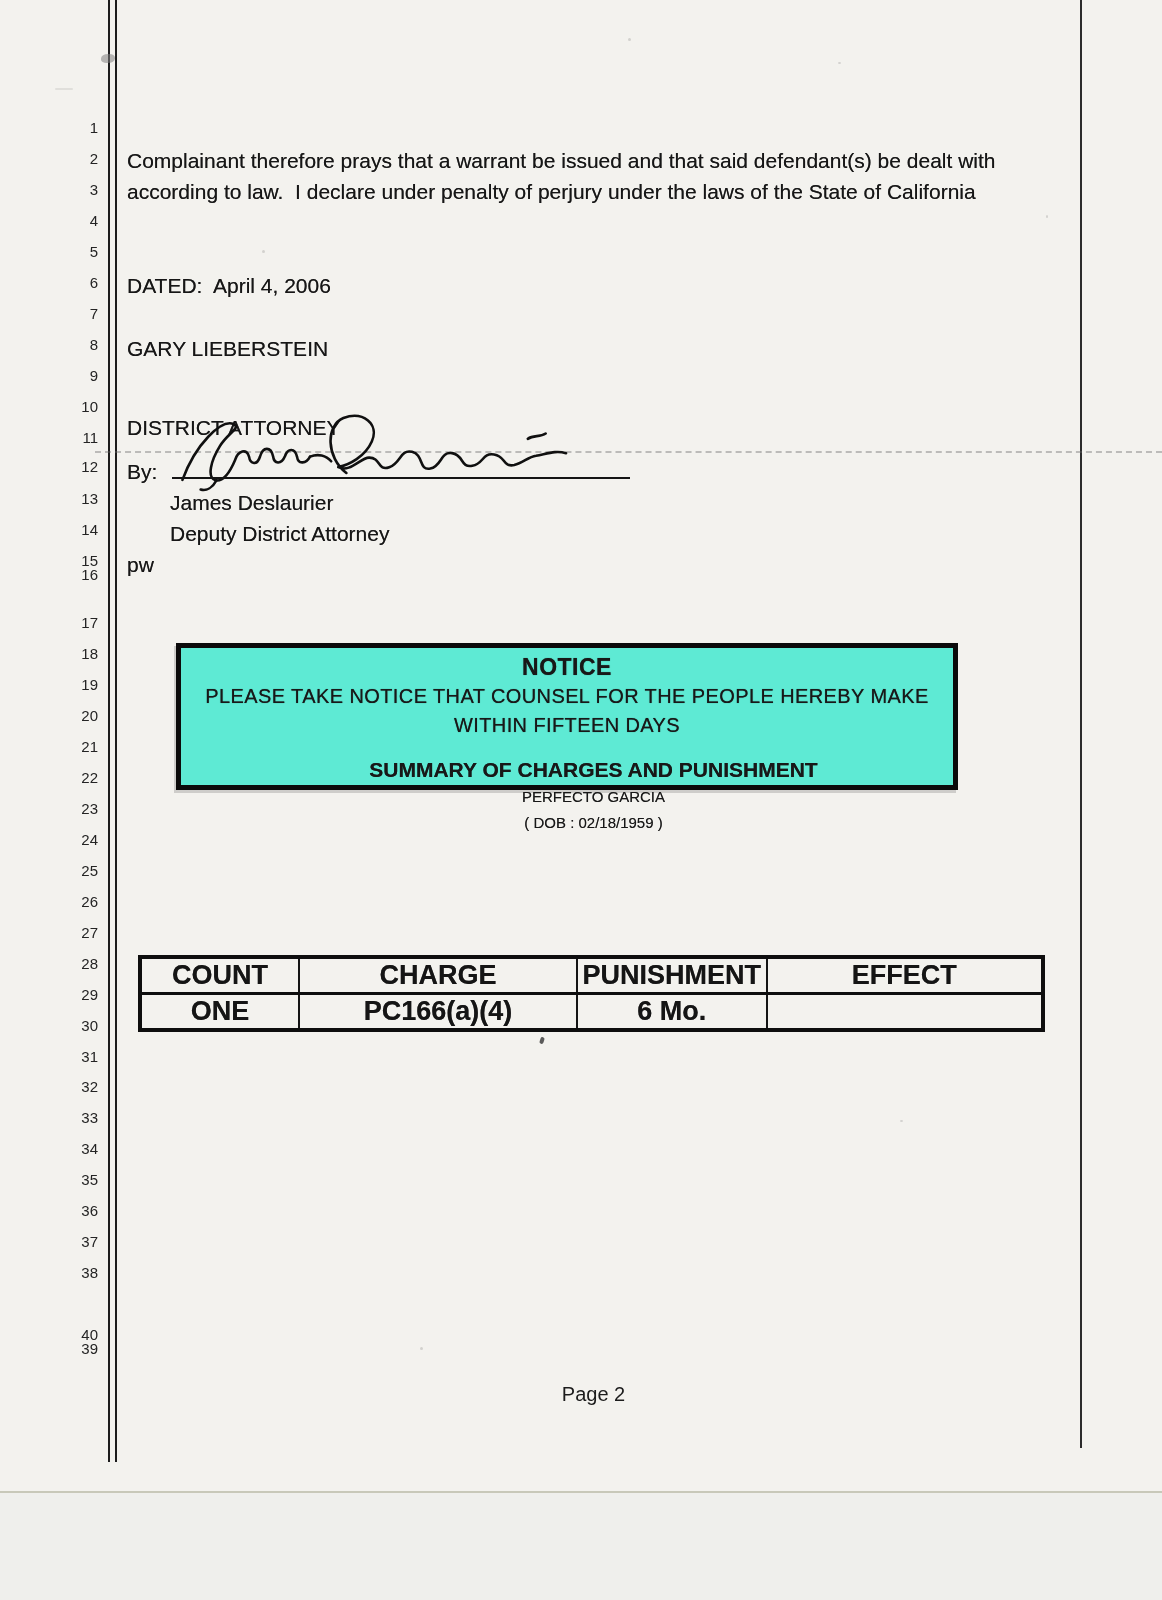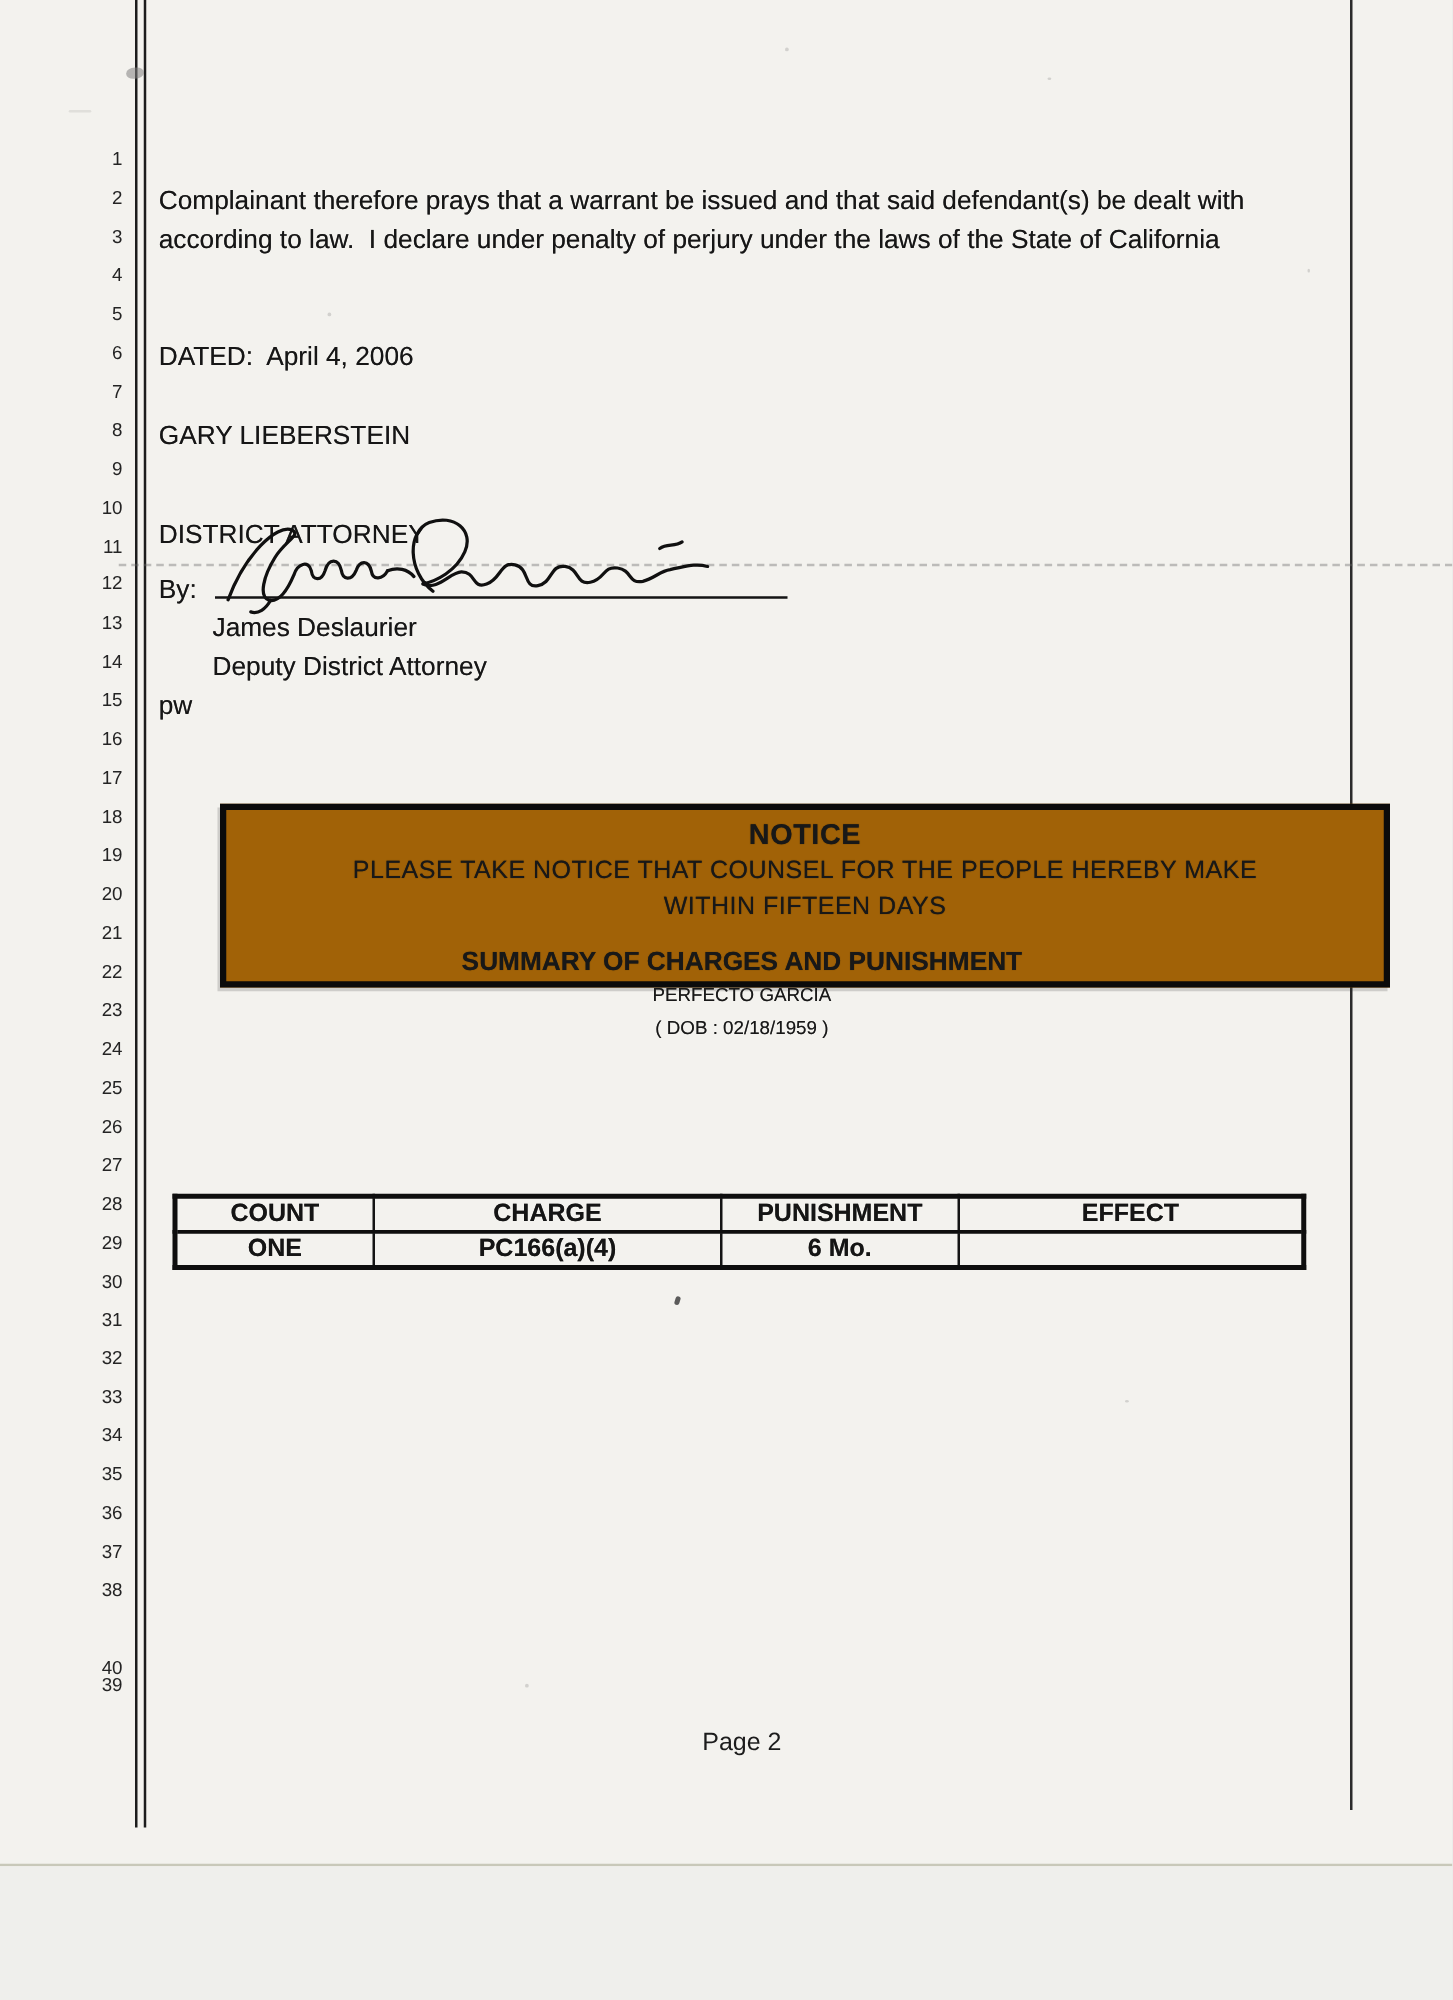--- a/index.html
+++ b/index.html
@@ -37,42 +37,42 @@
   .signername { left:170px; top:487px; }
   .signertitle { left:170px; top:518px; }
   .initials { left:127px; top:549px; }
   
   .sig-underline { position:absolute; left:172px; top:477px; width:458px; height:2px; background:#141414; }
   .sig-svg { position:absolute; left:168px; top:412px; width:470px; height:80px; transform:rotate(-1deg); }
   .fold-line { position:absolute; left:95px; top:451px; width:1067px; height:0;
                border-top:2px dashed rgba(105,105,105,.40); }
   
   .notice-box {
-    position:absolute; left:176px; top:643px; width:936px; height:147px;
-    border:5px solid #0b0b0b; background:#a16207;
+    position:absolute; left:176px; top:643px; width:782px; height:147px;
+    border:5px solid #0b0b0b; background:#5eead4;
     text-align:center; padding-top:4px;
     box-shadow:-2px 3px 0 rgba(40,40,40,.18);
   }
   .notice-title { font-size:23px; font-weight:bold; line-height:30px; letter-spacing:.5px;
                   text-shadow:0 0 .7px rgba(20,20,20,.85); }
   .notice-line  { font-size:20px; line-height:29px; letter-spacing:.4px;
                   text-shadow:0 0 .7px rgba(20,20,20,.8); }
   
   .summary-wrap { position:absolute; left:127px; top:756px; width:933px; text-align:center; }
   .summary-heading { font-size:21px; font-weight:bold; line-height:28px;
                      text-shadow:0 0 .6px rgba(20,20,20,.8); }
   .summary-name, .summary-dob { font-size:15px; line-height:26px;
                      text-shadow:0 0 .4px rgba(20,20,20,.6); }
   
   .charges { position:absolute; left:138px; top:955px; width:907px;
              border-collapse:collapse; table-layout:fixed;
              border:4px solid #0e0e0e; }
   .charges th, .charges td {
     border-left:2px solid #141414; border-right:2px solid #141414;
-    font-size:20px; font-weight:bold; text-align:center; color:#151515;
+    font-size:27px; font-weight:bold; text-align:center; color:#151515;
     height:26px; padding:1px 4px; text-shadow:0 0 .5px rgba(20,20,20,.7);
     overflow:hidden; white-space:nowrap;
   }
   .charges thead tr { border-bottom:3px solid #0e0e0e; }
   
   .page-footer { position:absolute; left:127px; top:1383px; width:933px;
                  text-align:center; font-size:20px; color:#1c1c1c; }
   
   .scan-edge { position:absolute; left:0; top:1491px; width:1162px; height:2px; background:#c8c8b9; }
   .scan-below { position:absolute; left:0; top:1493px; width:1162px; height:107px; background:#efefec; }
@@ -98,21 +98,21 @@
       <div class="line-number" style="top: 272.75px;">6</div>
       <div class="line-number" style="top: 303.7px;">7</div>
       <div class="line-number" style="top: 334.65px;">8</div>
       <div class="line-number" style="top: 365.6px;">9</div>
       <div class="line-number" style="top: 396.55px;">10</div>
       <div class="line-number" style="top: 427.5px;">11</div>
       <div class="line-number" style="top: 457px;">12</div>
       <div class="line-number" style="top: 489.4px;">13</div>
       <div class="line-number" style="top: 520.35px;">14</div>
       <div class="line-number" style="top: 551.3px;">15</div>
-      <div class="line-number" style="top: 582px;">16</div>
+      <div class="line-number" style="top: 565px;">16</div>
       <div class="line-number" style="top: 613.2px;">17</div>
       <div class="line-number" style="top: 644.15px;">18</div>
       <div class="line-number" style="top: 675.1px;">19</div>
       <div class="line-number" style="top: 706.05px;">20</div>
       <div class="line-number" style="top: 737px;">21</div>
       <div class="line-number" style="top: 767.95px;">22</div>
       <div class="line-number" style="top: 798.9px;">23</div>
       <div class="line-number" style="top: 829.85px;">24</div>
       <div class="line-number" style="top: 860.8px;">25</div>
       <div class="line-number" style="top: 891.75px;">26</div>

